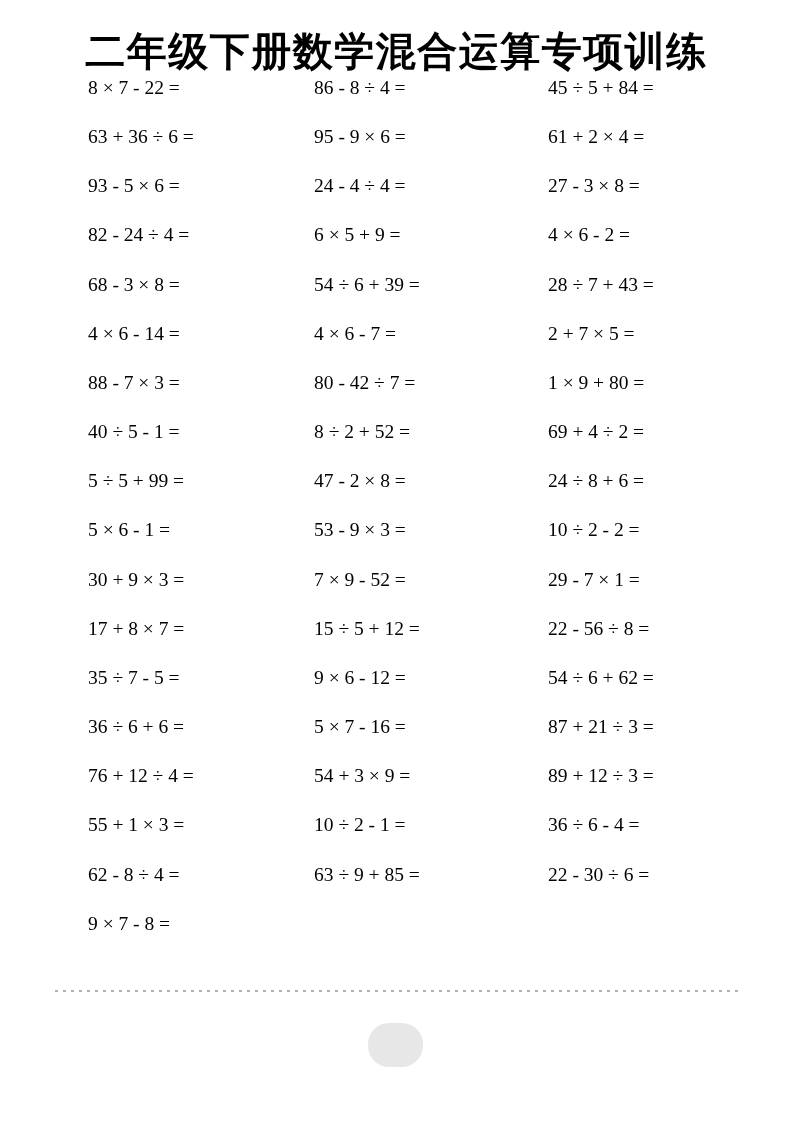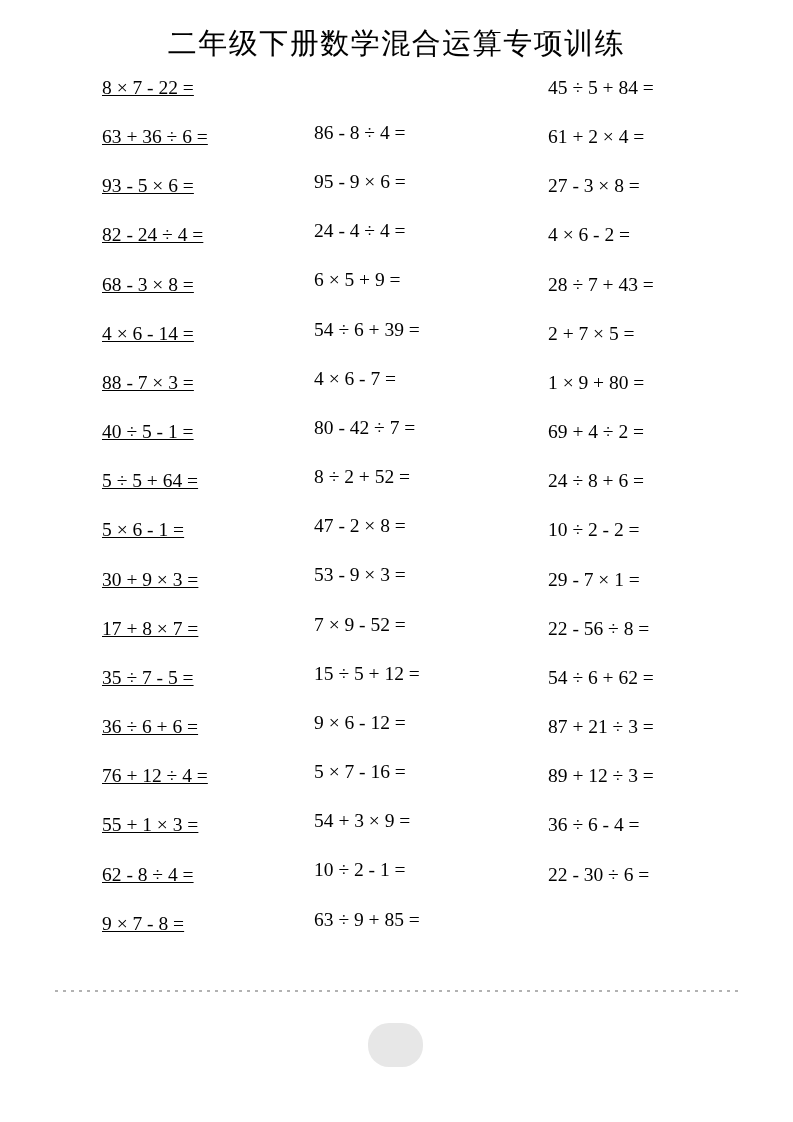--- a/index.html
+++ b/index.html
@@ -8,32 +8,32 @@
     background:#ffffff;
     position:relative;
     font-family:"Liberation Serif", serif;
     overflow:hidden;
   }
   .page { position:absolute; inset:0; background:#ffffff; }
   .title {
     position:absolute; top:24px; left:0; width:100%;
     text-align:center;
     font-family:"Liberation Sans", sans-serif;
-    font-weight:400; font-size:29px; color:#000000;
+    font-weight:700; font-size:40px; color:#000000;
     letter-spacing:1.5px;
   }
   .problems { position:absolute; top:64px; left:0; width:100%; }
   .row { position:relative; height:49.17px; }
   .cell {
     position:absolute; top:13px;
     font-size:19.5px; color:#000000;
     white-space:pre; line-height:1.1;
   }
-  .c0 { left:102px;text-decoration:underline; }
-  .c1 { left:314px;margin-top:45px; }
+  .c0 { left:88px; }
+  .c1 { left:314px; }
   .c2 { left:548px; }
   .divider {
     position:absolute; top:990px; left:55px; width:684px; height:2px;
     background:repeating-linear-gradient(to right, #b2b2b2 0 3px, transparent 3px 8px);
   }
   .pill {
     position:absolute; left:368px; top:1023px;
     width:55px; height:44px; border-radius:21px;
     background:#e7e7e7;
   }
@@ -80,21 +80,21 @@
       <span class="cell c0">88 - 7 × 3 =</span>
       <span class="cell c1">80 - 42 ÷ 7 =</span>
       <span class="cell c2">1 × 9 + 80 =</span>
     </div>
     <div class="row">
       <span class="cell c0">40 ÷ 5 - 1 =</span>
       <span class="cell c1">8 ÷ 2 + 52 =</span>
       <span class="cell c2">69 + 4 ÷ 2 =</span>
     </div>
     <div class="row">
-      <span class="cell c0">5 ÷ 5 + 64 =</span>
+      <span class="cell c0">5 ÷ 5 + 99 =</span>
       <span class="cell c1">47 - 2 × 8 =</span>
       <span class="cell c2">24 ÷ 8 + 6 =</span>
     </div>
     <div class="row">
       <span class="cell c0">5 × 6 - 1 =</span>
       <span class="cell c1">53 - 9 × 3 =</span>
       <span class="cell c2">10 ÷ 2 - 2 =</span>
     </div>
     <div class="row">
       <span class="cell c0">30 + 9 × 3 =</span>

